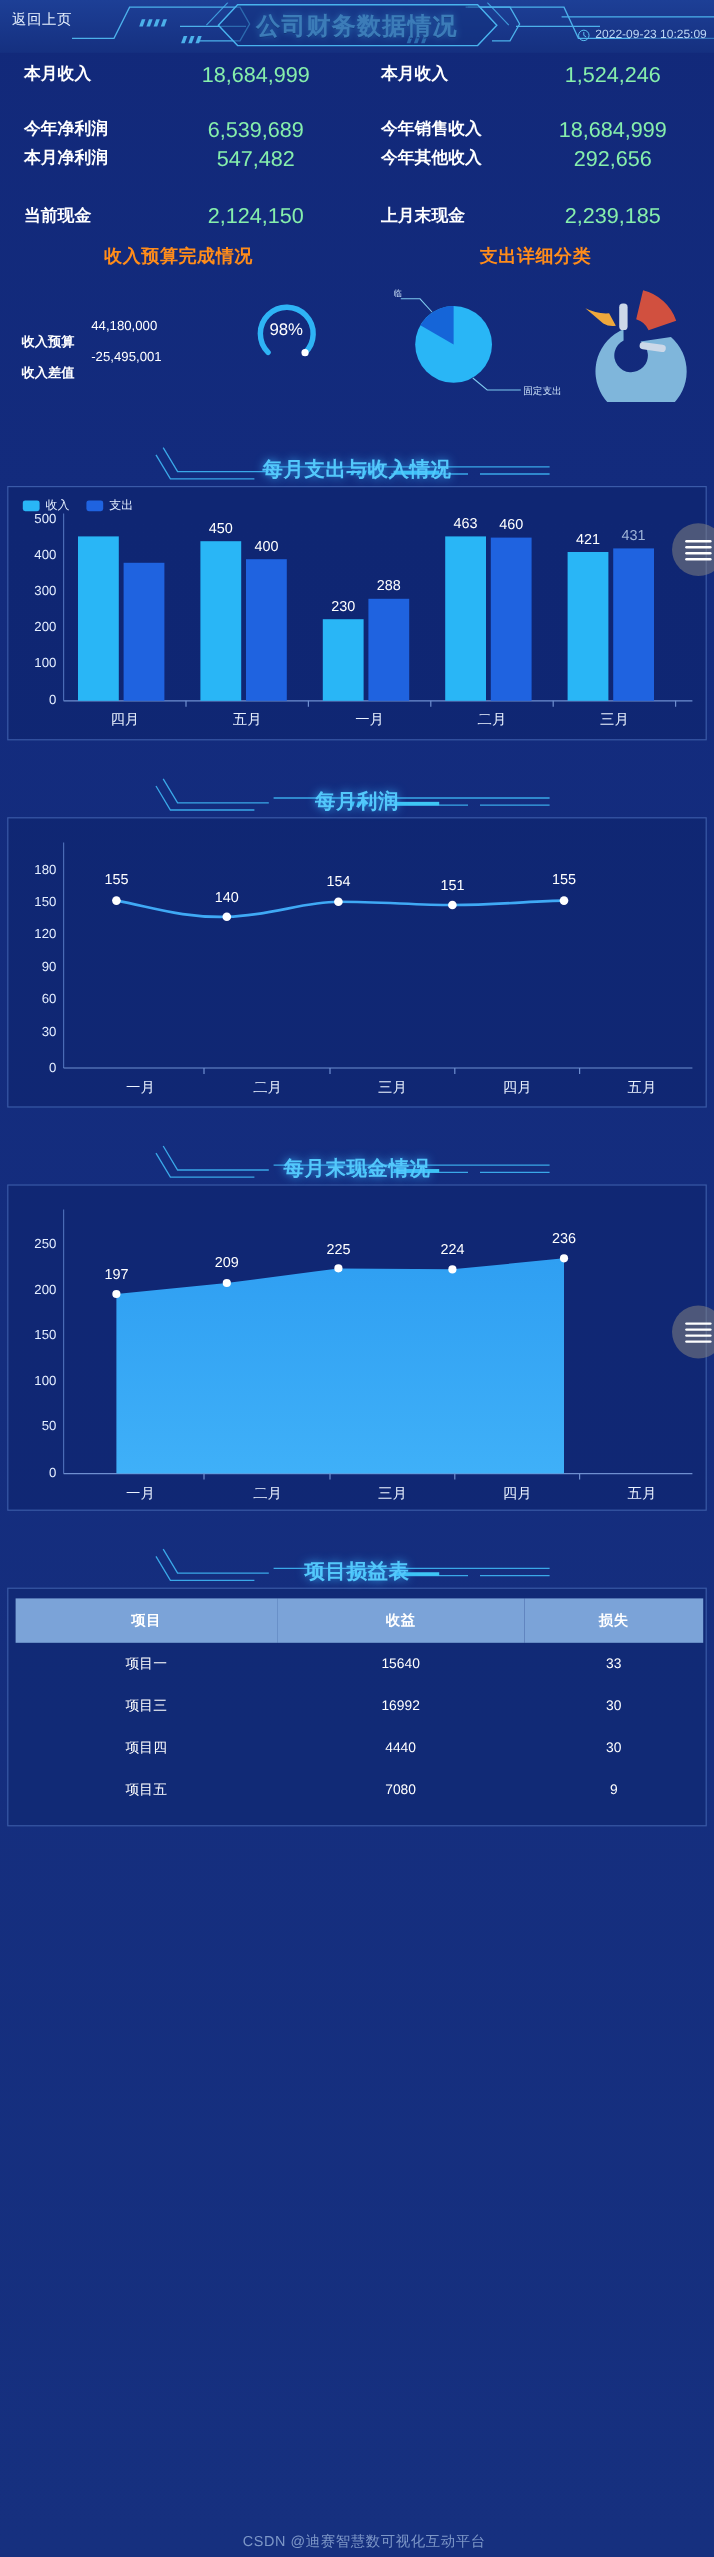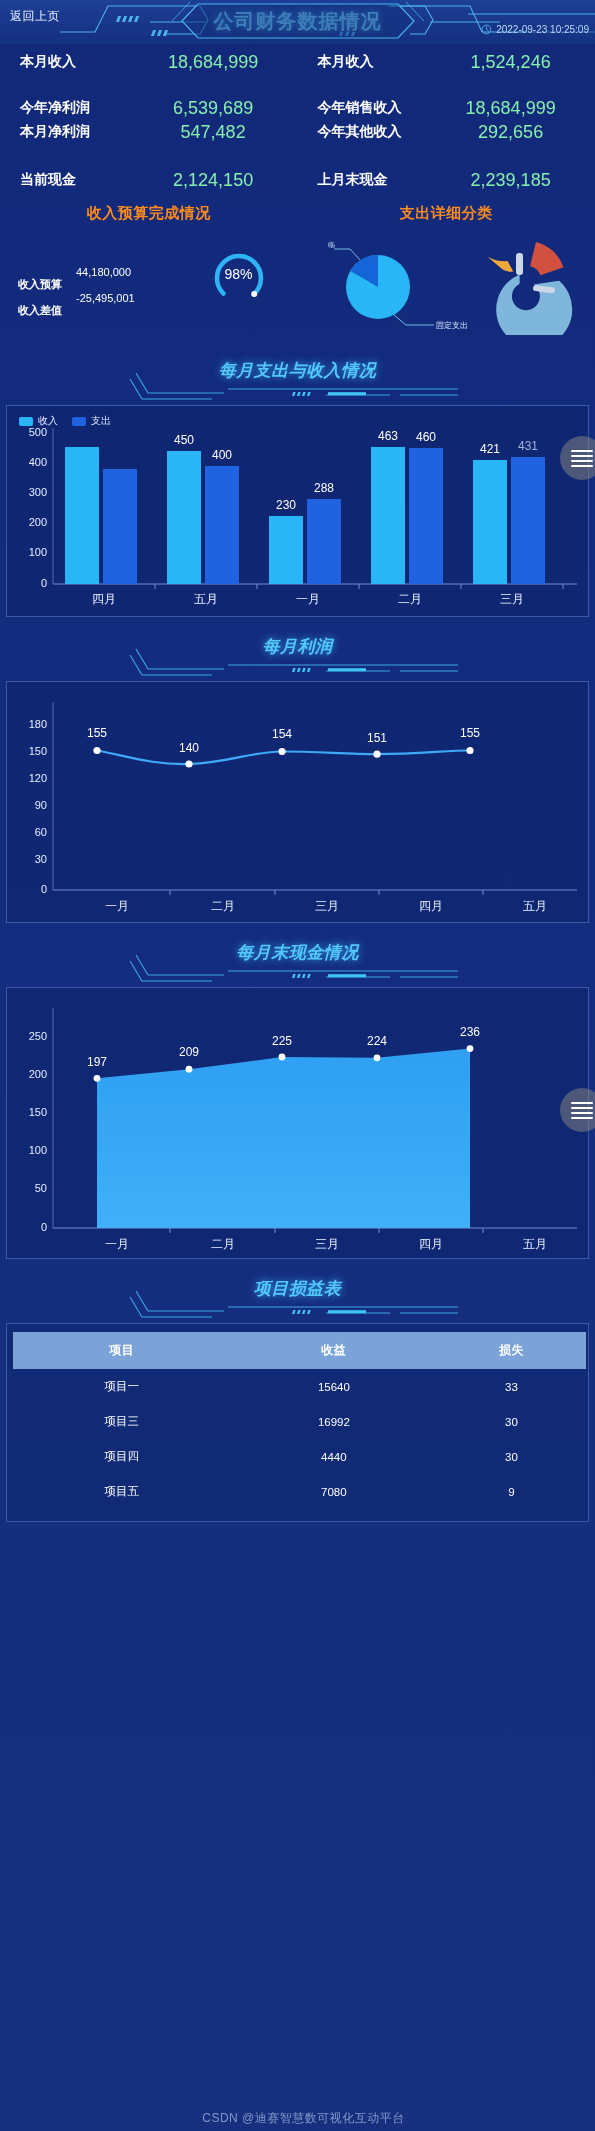--- a/index.html
+++ b/index.html
@@ -83,21 +83,21 @@
   .gauge-pct {
     position:absolute; left:0; top:0; width:62px; height:62px;
     display:flex; align-items:center; justify-content:center;
     font-size: 14px; color:#ffffff; font-weight:500;
   }
   .pies-col { width: 50%; position: relative; }
 
   
   .sec-title-wrap {
     position:relative; height: 46px; margin-top: 18px;
-    display:flex; align-items:flex-start; justify-content:center;font-style:italic;
+    display:flex; align-items:flex-end; justify-content:center;
   }
   .sec-title {
     font-size: 17px; font-weight:bold; color:#53c8fb;
     text-shadow: 0 0 8px rgba(60,180,255,.85);
     letter-spacing:.5px; position:relative; z-index:2;
     padding-bottom: 2px;
   }
   .sec-deco { position:absolute; left:50%; transform:translateX(-50%); bottom:2px; }
 
   

